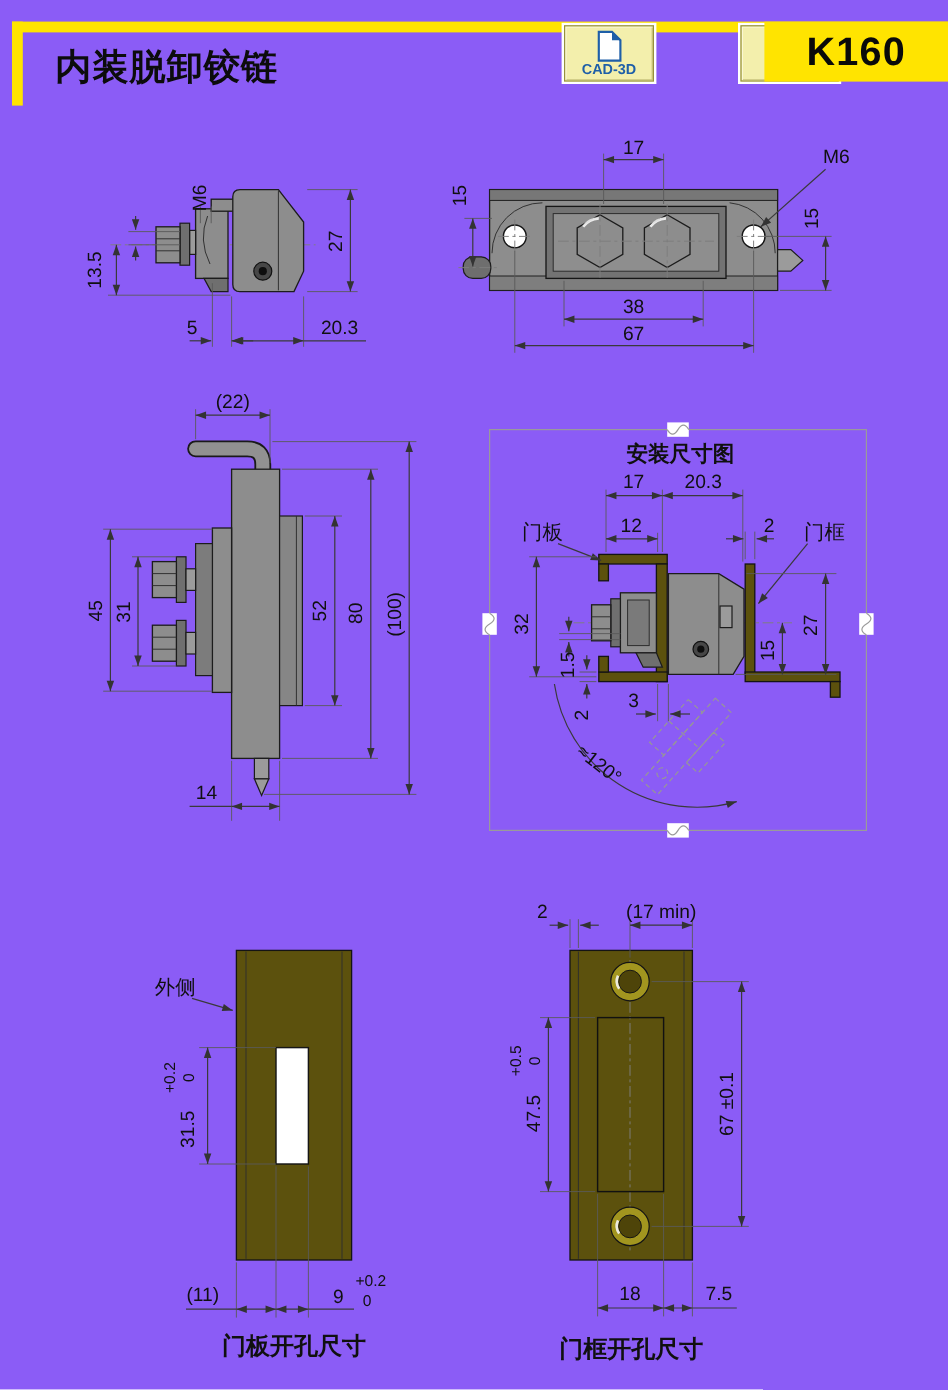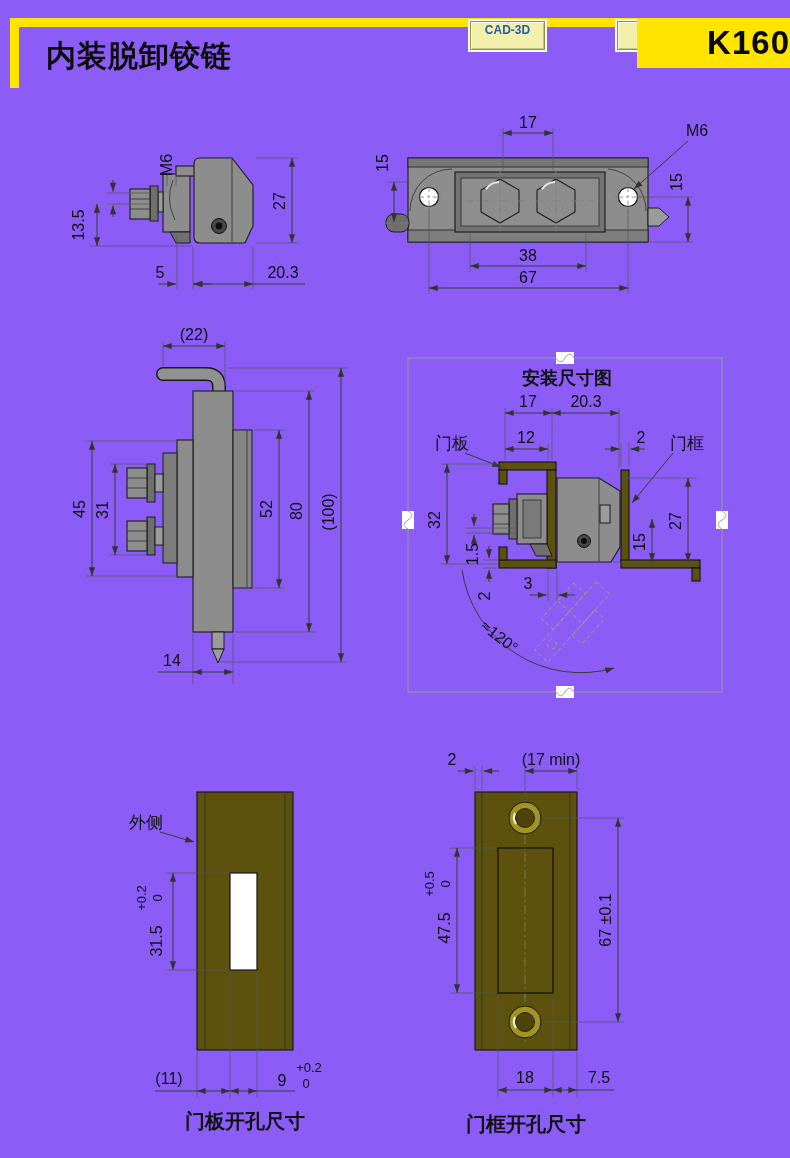--- a/index.html
+++ b/index.html
@@ -7,25 +7,25 @@
     --rohs-green:#1F9E33; --metal-gray:#8D8D8D; --plate-olive:#5C510D; --line-dark:#1A1A1A;
   }
   html,body{margin:0;padding:0;background:#fff;}
   .page{position:relative;width:790px;height:1158px;background:#8b5cf6;overflow:hidden;
         font-family:"Liberation Sans",sans-serif;}
   
   .bar-top{position:absolute;left:10px;top:18px;width:780px;height:9px;background:var(--accent-yellow);}
   .bar-left{position:absolute;left:10px;top:18px;width:9px;height:70px;background:var(--accent-yellow);}
   .page-title{position:absolute;left:46px;top:36px;font-size:30px;font-weight:700;color:#0c0c0c;letter-spacing:1px;}
   .part-box{position:absolute;left:637px;top:18px;width:153px;height:50px;background:var(--accent-yellow);
-            display:flex;align-items:center;justify-content:flex-end;}
+            display:flex;align-items:center;justify-content:center;}
   .part-box span{font-size:33px;font-weight:700;color:#0a0a0a;letter-spacing:1px;}
-  .badge{position:absolute;top:21px;height:29px;background:var(--badge-bg);
+  .badge{position:absolute;top:21px;height:47px;background:var(--badge-bg);
          border:1px solid #97913c;box-shadow:0 0 0 2px #ffffff, inset 1px 1px 0 #fcfae0, inset -1px -1px 0 #c9c37c;
-         display:flex;flex-direction:column;align-items:center;justify-content:flex-end;box-sizing:border-box;padding-bottom:12px;}
+         display:flex;flex-direction:column;align-items:center;justify-content:flex-end;box-sizing:border-box;padding-bottom:2px;}
   .badge-cad{left:470px;width:75px;}
   .badge-rohs{left:579px;width:82px;margin-left:38px;}
   .badge .lbl{font-size:12px;font-weight:700;line-height:13px;}
   .badge-cad .lbl{color:var(--cad-blue);}
   .badge-rohs .lbl{color:var(--rohs-green);}
   .badge svg{display:block;}
   
   .canvas{position:absolute;left:0;top:100px;}
   .metal{fill:var(--metal-gray);stroke:#1c1c1c;stroke-width:1.1;}
   .metal2{fill:#6f6f6f;stroke:#1c1c1c;stroke-width:1;}

